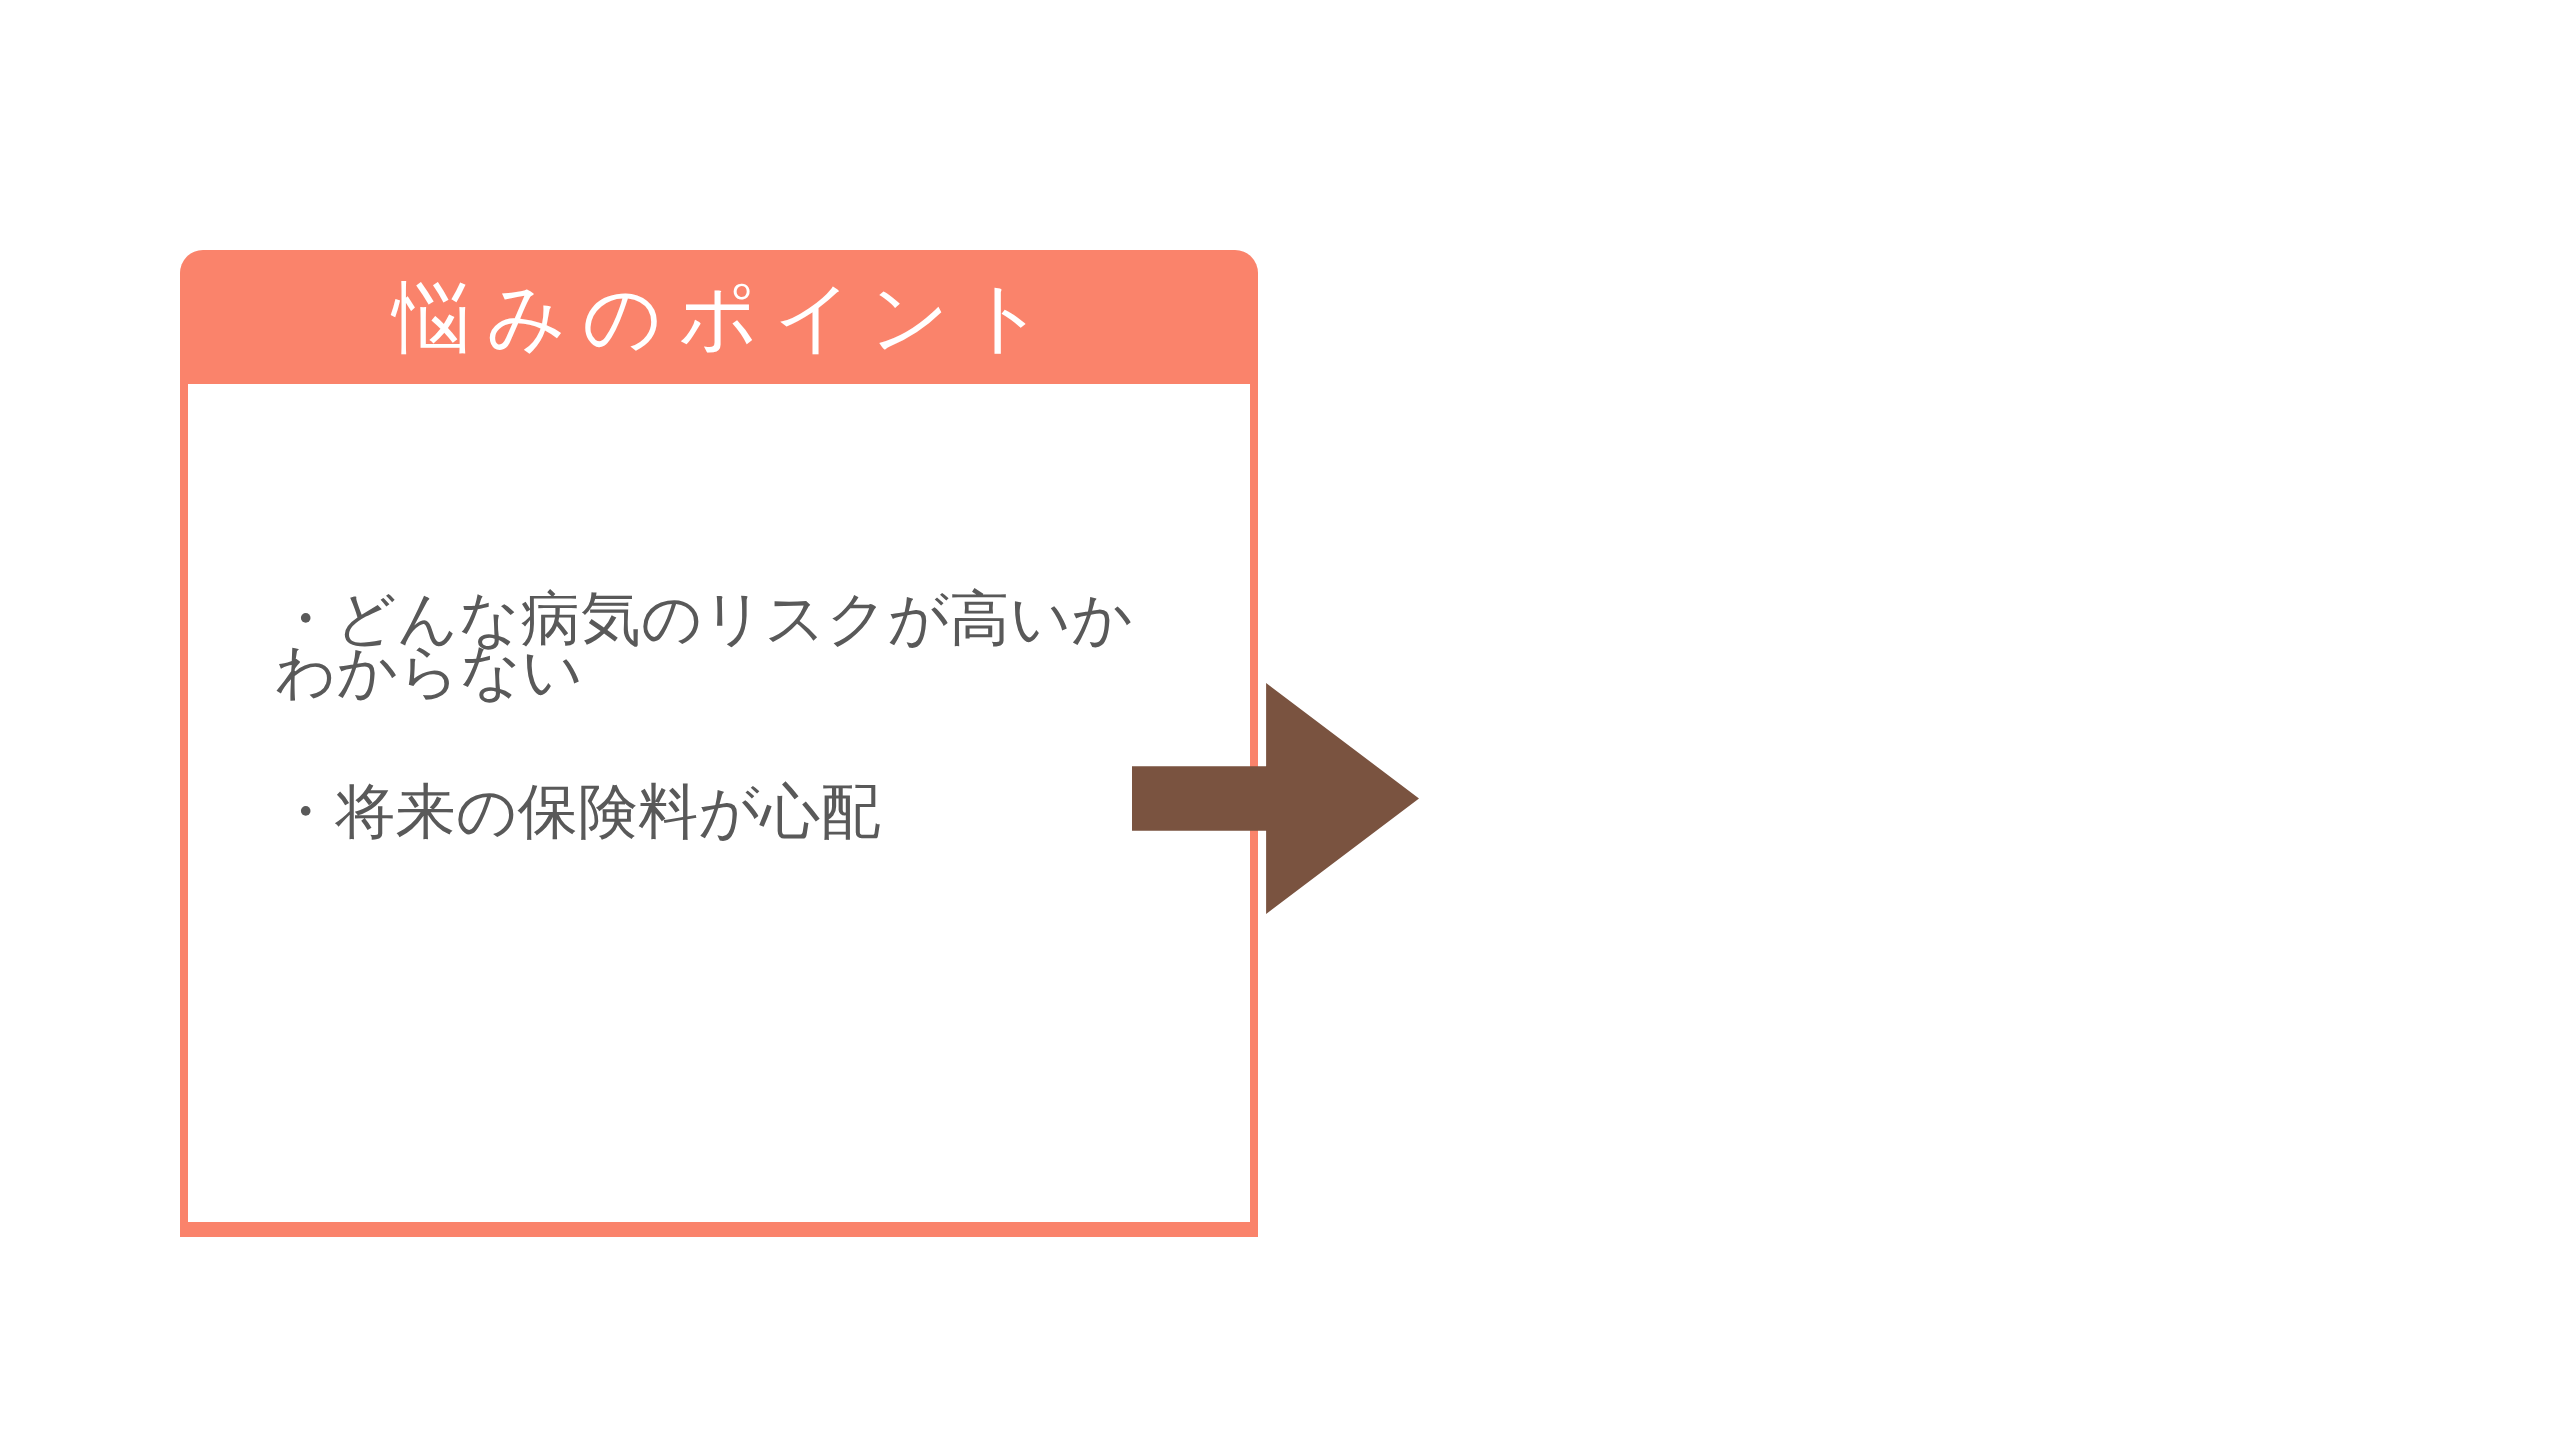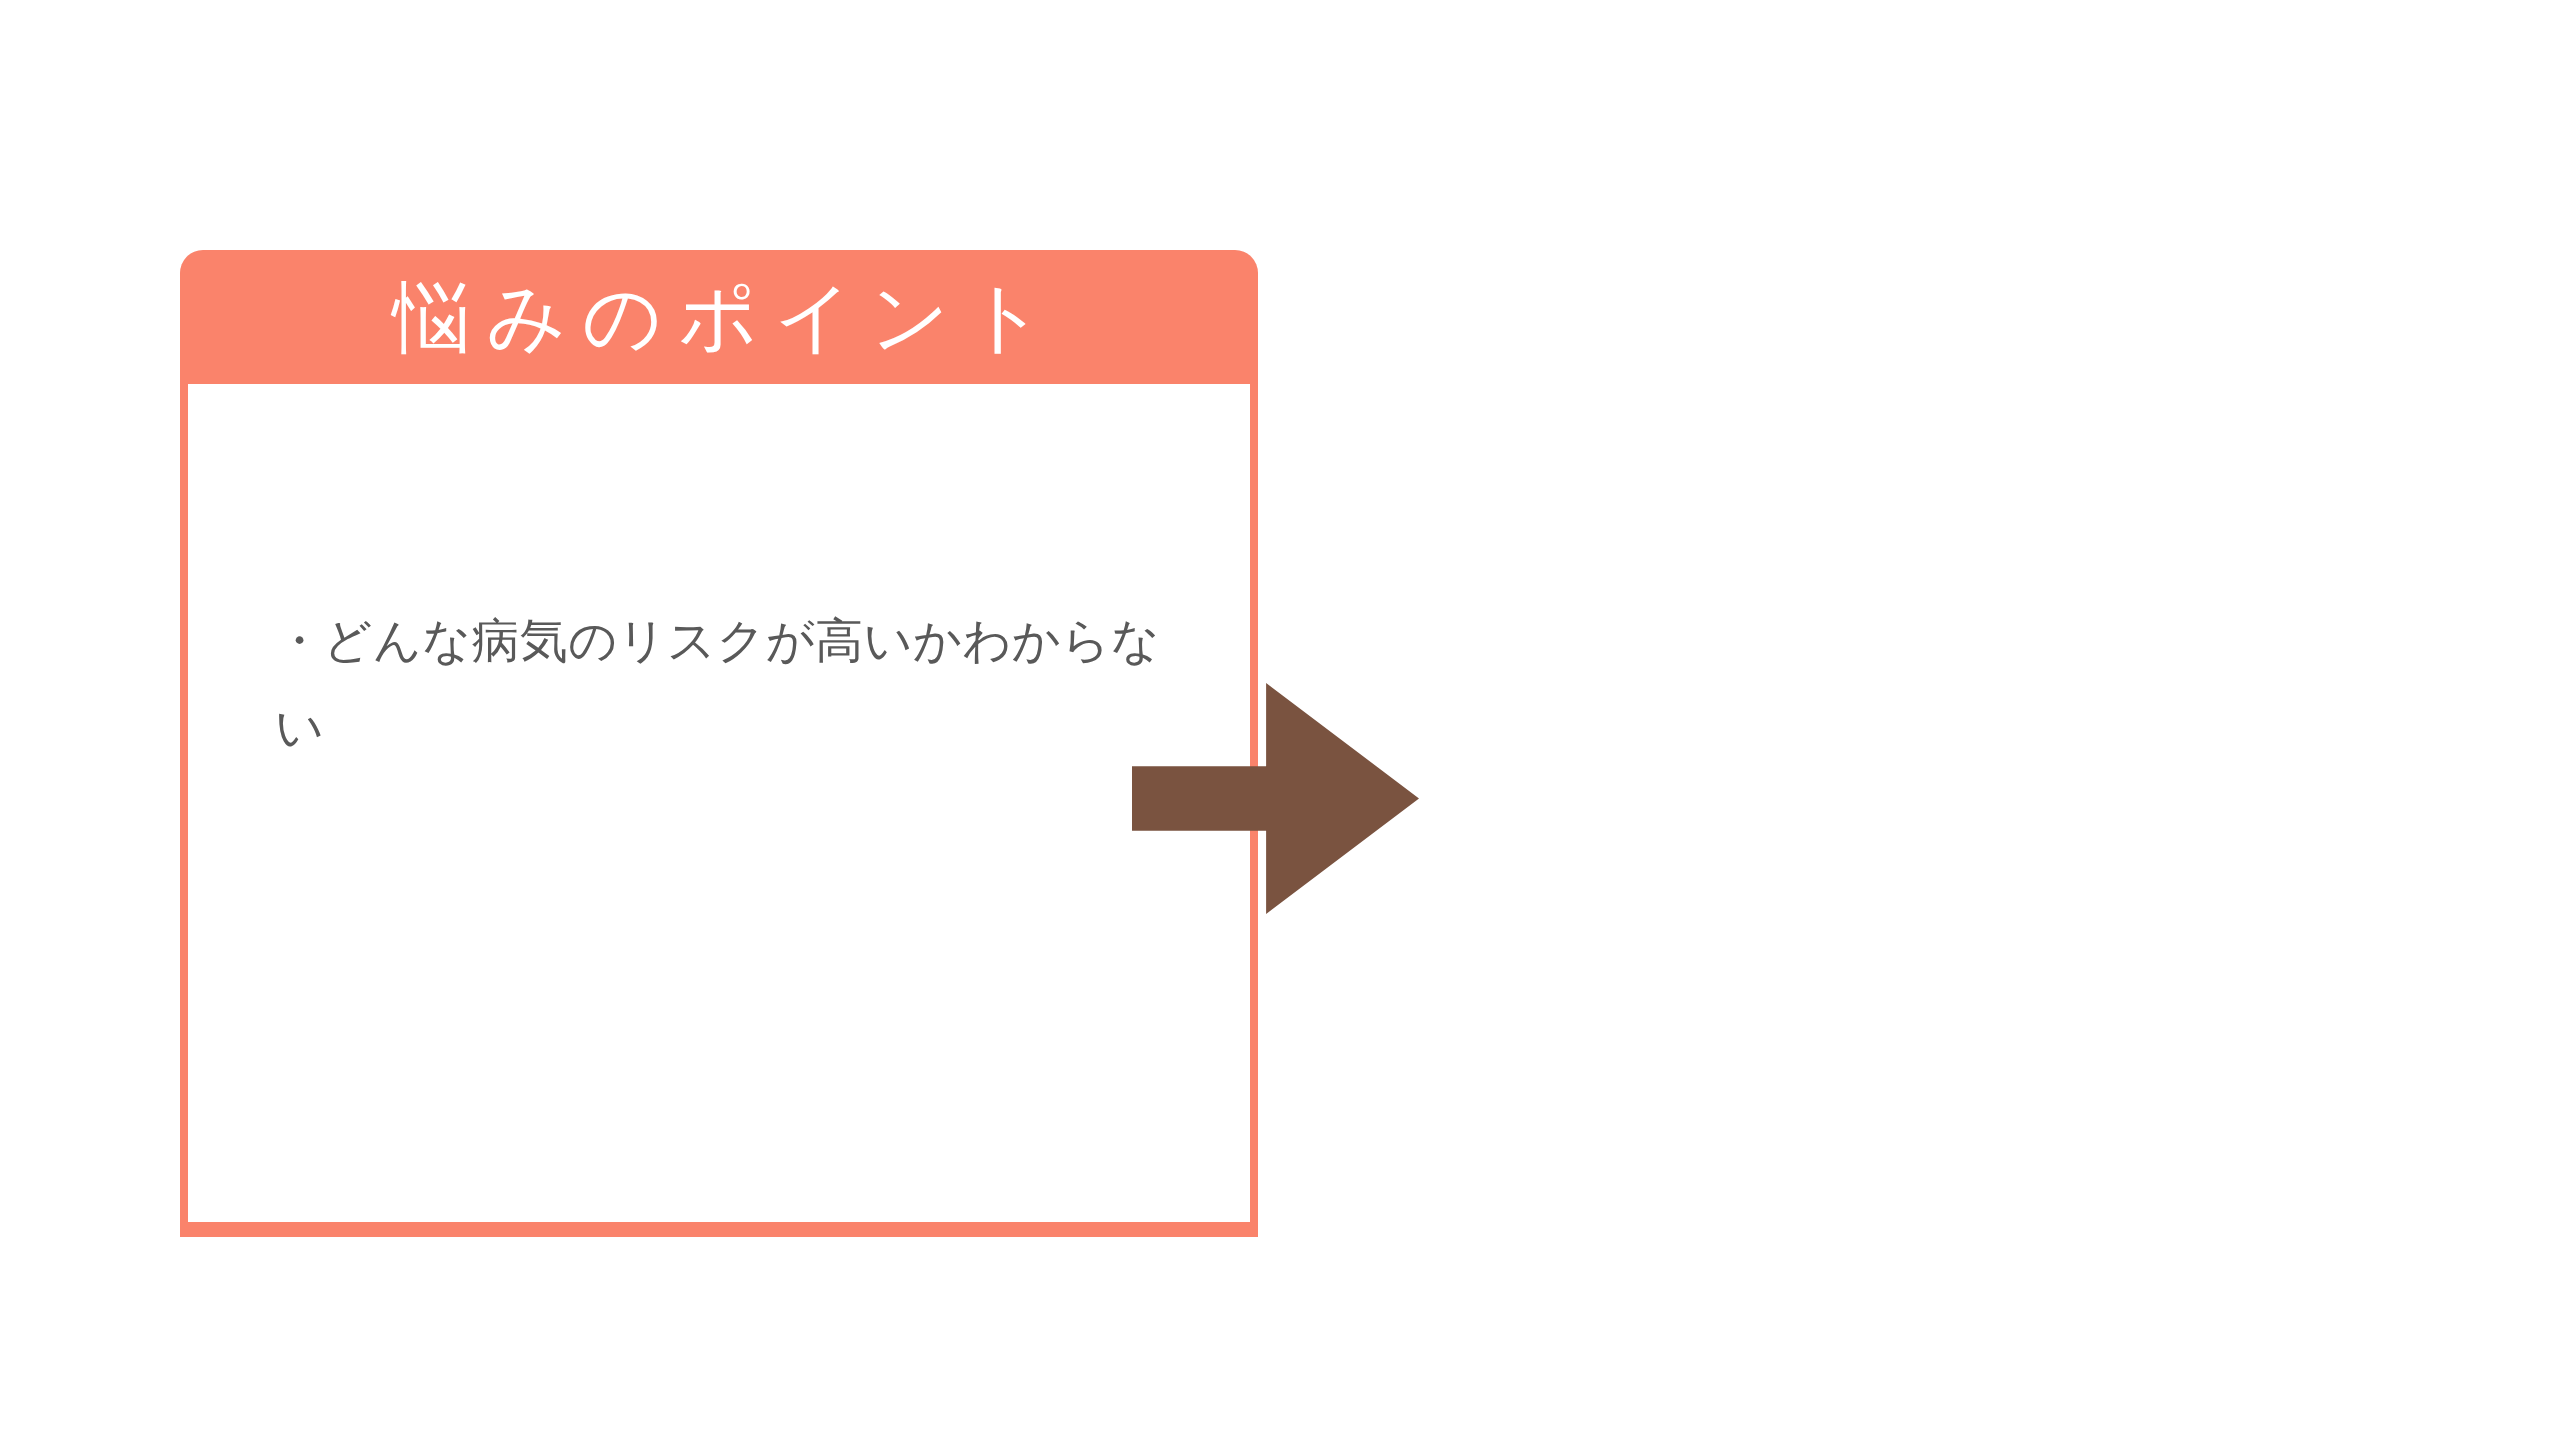--- a/index.html
+++ b/index.html
@@ -68,23 +68,24 @@
     border-bottom: 15.4px solid var(--accent);
     border-top: 0;
   }
 
   .panel-text {
     position: absolute;
     left: 87px;
     top: 0;
     width: 912px;
     color: #595959;
-    font-size: 48px;
-    line-height: 87px;
+    font-size: 60px;
+    line-height: 53px;
     letter-spacing: 0.3px;
+    font-family: Liberation Mono, monospace;
   }
   .panel.left  .panel-text { top: 213px; }
   .panel.right .panel-text { top: 213px; left: 126px; width: 892px; }
 
   .bullet-item {
     margin: 0;
     text-indent: 0;
   }
   .bullet-gap {
     height: 87px;
@@ -108,20 +109,21 @@
   <div class="panel left" style="--accent:#fa836b">
 
     <div class="panel-header">
       <div class="panel-header-title" style="color: rgb(255, 255, 255);">悩みのポイント</div>
     </div>
 
     <div class="panel-body">
       <div class="panel-text" style="color: rgb(89, 89, 89);">
         <p class="bullet-item">・どんな病気のリスクが高いかわからない</p>
         <div class="bullet-gap"></div>
+        <p class="bullet-item">・将来の保険料が心配</p>
       </div>
     </div>
   </div>
 
 
   <div id="arrow">
     <svg viewBox="0 0 428 344" preserveAspectRatio="none">
       <polygon points="0,124 200,124 200,0 428,172 200,344 200,220 0,220" fill="#7a5340"></polygon>
     </svg>
   </div>

